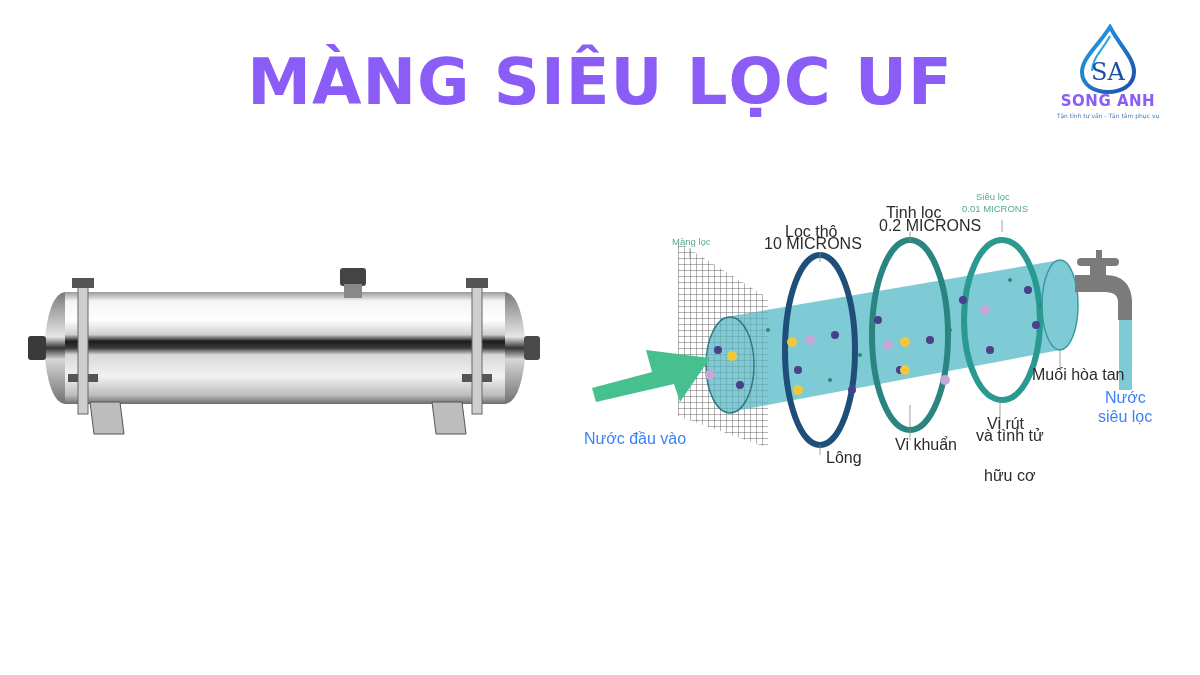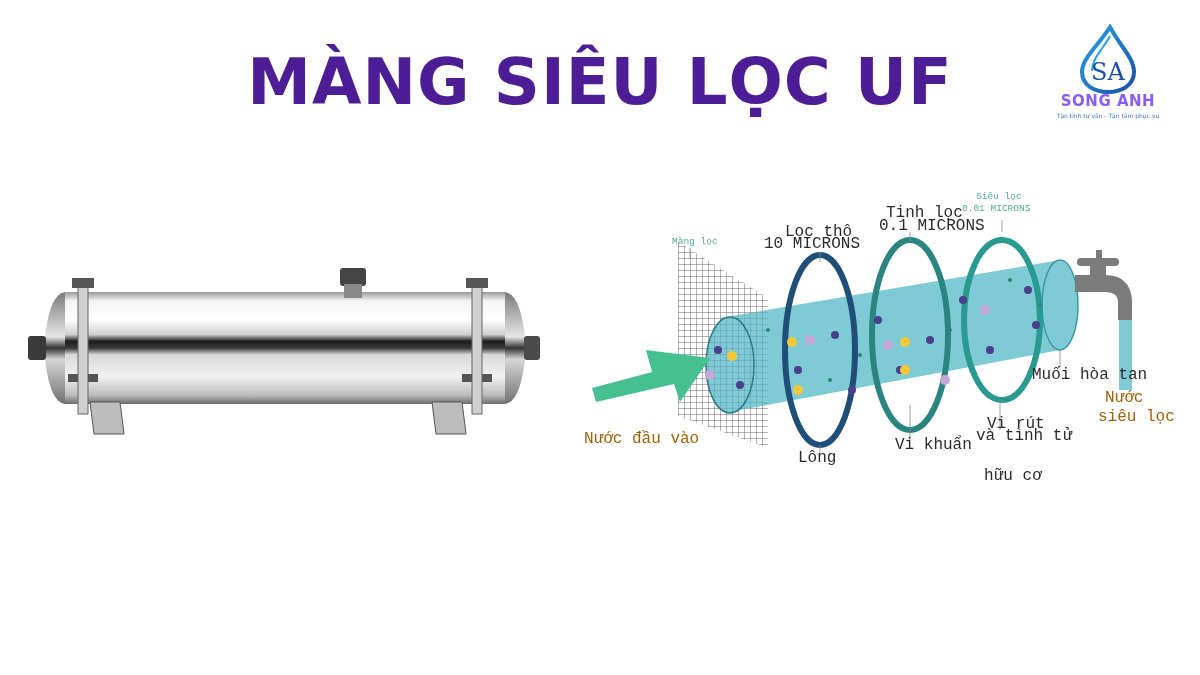--- a/index.html
+++ b/index.html
@@ -1,31 +1,31 @@
 <!DOCTYPE html>
 <html><head>
 <meta charset="utf-8">
 <style>
   html, body { margin:0; padding:0; }
   body { width:1200px; height:675px; background:#ffffff; position:relative; overflow:hidden;
          font-family:"DejaVu Sans", sans-serif; }
   .title { position:absolute; left:0; width:1200px; top:42px; text-align:center;
            font-family:"DejaVu Sans", sans-serif; font-weight:bold; font-size:64px;
-           color:#4c1d95; letter-spacing:1px; line-height:80px; }
+           color:#8b5cf6; letter-spacing:1px; line-height:80px; }
   .logo { position:absolute; left:1038px; top:24px; width:140px; height:108px; }
   .logo-name { position:absolute; left:0; width:140px; top:68px; text-align:center;
                font-family:"DejaVu Sans", sans-serif; font-size:15px; color:#8b5cf6; font-weight:bold; letter-spacing:0.5px; }
   .logo-tag { position:absolute; left:0; width:140px; top:88px; text-align:center;
               font-size:6px; color:#3a78b8; }
   .product { position:absolute; left:20px; top:262px; }
   .diagram { position:absolute; left:570px; top:180px; }
-  .lbl { position:absolute; font-family:Liberation Mono, monospace; text-align:left; white-space:nowrap; }
+  .lbl { position:absolute; font-family:Liberation Sans, sans-serif; text-align:left; white-space:nowrap; }
   .lbl-dark { color:#2b2b2b; font-size:16px; line-height:12px; }
   .lbl-teal { color:#55a895; font-size:9.5px; line-height:12px; }
-  .lbl-big { color:#a16207; font-size:16px; line-height:20px; }
+  .lbl-big { color:#3b82f6; font-size:16px; line-height:20px; }
 </style>
 </head>
 <body>
 
 <div class="title">MÀNG SIÊU LỌC UF</div>
 
 <div class="logo">
   <svg width="140" height="70" viewBox="0 0 140 70" style="position:absolute;left:0;top:0;">
     <defs>
       <linearGradient id="dropg" x1="0" y1="0" x2="1" y2="1">
@@ -167,25 +167,25 @@
       <line x1="340" y1="225" x2="340" y2="260"></line>
       <line x1="430" y1="220" x2="430" y2="250"></line>
       <line x1="490" y1="170" x2="490" y2="188"></line>
     </g>
   </svg>
 
   <div class="lbl lbl-teal" style="left:102px;top:56px;">Màng lọc</div>
   <div class="lbl lbl-dark" style="left:215px;top:46px;">Lọc thô</div>
   <div class="lbl lbl-dark" style="left:194px;top:58px;">10 MICRONS</div>
   <div class="lbl lbl-dark" style="left:316px;top:27px;">Tinh lọc</div>
-  <div class="lbl lbl-dark" style="left:309px;top:40px;">0.1 MICRONS</div>
+  <div class="lbl lbl-dark" style="left:309px;top:40px;">0.2 MICRONS</div>
   <div class="lbl lbl-teal" style="left:406px;top:11px;">Siêu lọc</div>
   <div class="lbl lbl-teal" style="left:392px;top:23px;">0.01 MICRONS</div>
   <div class="lbl lbl-big" style="left:14px;top:226px;margin-top:23px;">Nước đầu vào</div>
   <div class="lbl lbl-big" style="left:535px;top:208px;">Nước</div>
   <div class="lbl lbl-big" style="left:528px;top:227px;">siêu lọc</div>
-  <div class="lbl lbl-dark" style="left:228px;top:272px;">Lông</div>
+  <div class="lbl lbl-dark" style="left:256px;top:272px;">Lông</div>
   <div class="lbl lbl-dark" style="left:325px;top:259px;">Vi khuẩn</div>
   <div class="lbl lbl-dark" style="left:417px;top:238px;">Vi rút</div>
   <div class="lbl lbl-dark" style="left:406px;top:250px;">và tình tử</div>
   <div class="lbl lbl-dark" style="left:414px;top:262px;margin-top:28px;">hữu cơ</div>
   <div class="lbl lbl-dark" style="left:462px;top:189px;">Muối hòa tan</div>
 </div>
 
 </body></html>

